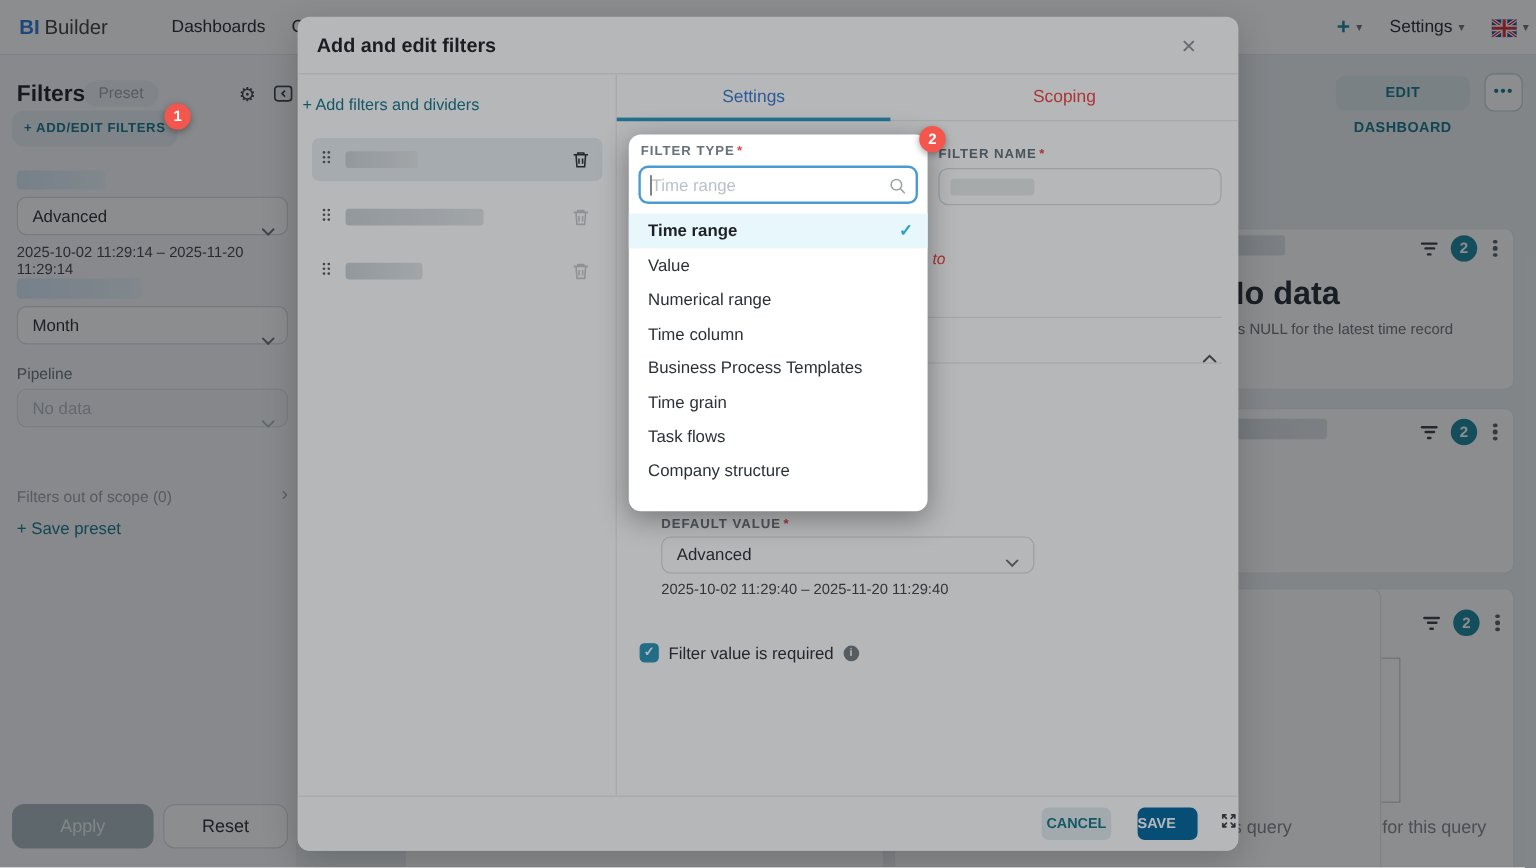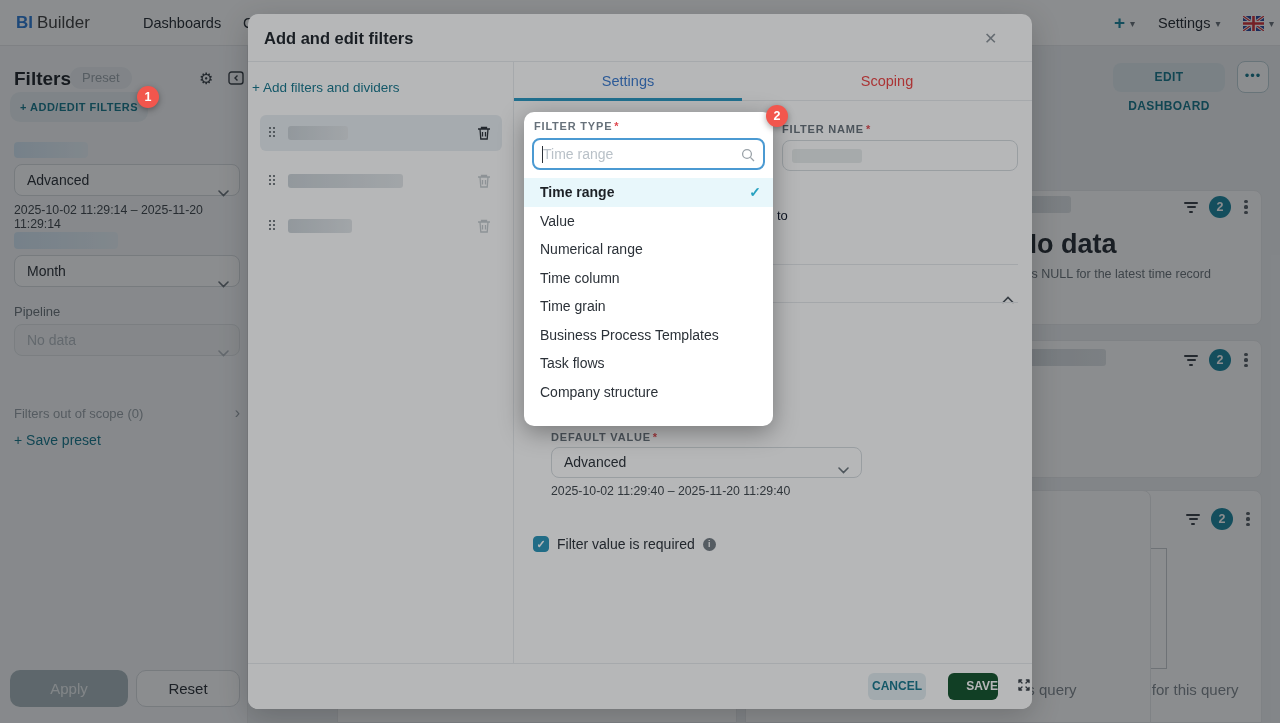--- a/index.html
+++ b/index.html
@@ -79,21 +79,21 @@
   .divline { position:absolute; left:276px; width:494px; border-top:1px solid #e5e8eb; }
   .acc-chevron { position:absolute; left:754px; top:276px; }
   .chkrow { position:absolute; display:flex; align-items:center; gap:8px; }
   .chkbox { width:16px; height:16px; border-radius:4px; text-align:center; line-height:15px; font-size:11px; font-weight:bold; cursor:pointer; }
   .chk-dis { border:1px solid #c6ccd0; background:#eef0f2; color:#9aa2a8; }
   .chk-on { background:#2a94b8; color:#fff; border:1px solid #2a94b8; }
   .chk-label { font-size:14px; }
   .info-dot { width:13px; height:13px; border-radius:50%; color:#fff; font-size:9px; font-weight:bold; text-align:center; line-height:13px; font-style:normal; }
   .modal-footer { position:absolute; left:0; right:0; bottom:0; height:46px; border-top:1px solid #e9ebee; background:#fff; display:flex; align-items:center; justify-content:flex-end; }
   .btn-cancel { width:58px; height:27px; background:#e3edf1; border-radius:6px; color:#17778d; font-size:12px; font-weight:bold; text-align:center; line-height:27px; cursor:pointer; }
-  .btn-save { width:50px; height:27px; background:#14532d; border-radius:6px; color:#fff; font-size:12px; font-weight:bold; text-align:right; line-height:27px; cursor:pointer; margin-left:22px; }
+  .btn-save { width:50px; height:27px; background:#0369a1; border-radius:6px; color:#fff; font-size:12px; font-weight:bold; text-align:left; line-height:27px; cursor:pointer; margin-left:22px; }
   .expand-ic { margin-left:18px; color:#3a4148; cursor:pointer; }
 
   
   .spotlight { position:absolute; left:524px; top:112px; width:249px; height:314px; background:#fff; border-radius:10px; box-shadow:0 6px 24px rgba(0,0,0,.35); z-index:40; }
   .sp-input { position:absolute; left:8px; top:26px; width:233px; height:32px; border:2px solid #4b9ad2; border-radius:8px; background:#fff; }
   .sp-input input { position:absolute; left:9px; top:2px; width:195px; height:24px; border:none; outline:none; font-size:14px; font-family:"Liberation Sans",sans-serif; color:#2b3138; background:transparent; }
   .sp-input input::placeholder { color:#b9c1c8; }
   .sp-caret { position:absolute; left:8px; top:6px; width:1.3px; height:17px; background:#2b3138; }
   .sp-search { position:absolute; right:8px; top:8px; color:#9aa2a8; }
   .dd-list { position:absolute; left:0; top:66px; width:100%; }
@@ -309,21 +309,21 @@
         <span>Scoping</span>
       </div>
     </div>
 
     <div class="abs form-label" style="left:534px;top:109px;">
       <span>FILTER NAME</span><span class="req">*</span>
     </div>
     <div class="inputbox" style="left:534px;top:126px;width:236px;height:31px;">
       <div class="abs" style="left:9px;top:8px;width:70px;height:14px;background:#e9eced;border-radius:3px;"></div>
     </div>
-    <div class="abs" style="left:529px;top:194px;font-size:13px;color:#0f172a;">to</div>
+    <div class="abs" style="left:529px;top:194px;font-size:13px;color:#ef4444;font-style:italic;">to</div>
 
     <div class="divline" style="top:250px;"></div>
     <div class="acc-chevron">
       <svg width="12" height="8" viewBox="0 0 12 8" fill="none" stroke="#4a525a" stroke-width="1.6" stroke-linecap="round">
           <path d="M1 6.5L6 1.5l5 5"></path>
         </svg>
     </div>
     <div class="divline" style="top:288px;"></div>
 
     <div class="chkrow" style="left:285px;top:388px;">
@@ -384,24 +384,24 @@
       <div class="dd-item">
           <span>Value</span>
         </div>
       <div class="dd-item">
           <span>Numerical range</span>
         </div>
       <div class="dd-item">
           <span>Time column</span>
         </div>
       <div class="dd-item">
+          <span>Business Process Templates</span>
+        </div>
+      <div class="dd-item">
           <span>Time grain</span>
-        </div>
-      <div class="dd-item">
-          <span>Business Process Templates</span>
         </div>
       <div class="dd-item">
           <span>Task flows</span>
         </div>
       <div class="dd-item">
           <span>Company structure</span>
         </div>
     </div>
   </div>
 

